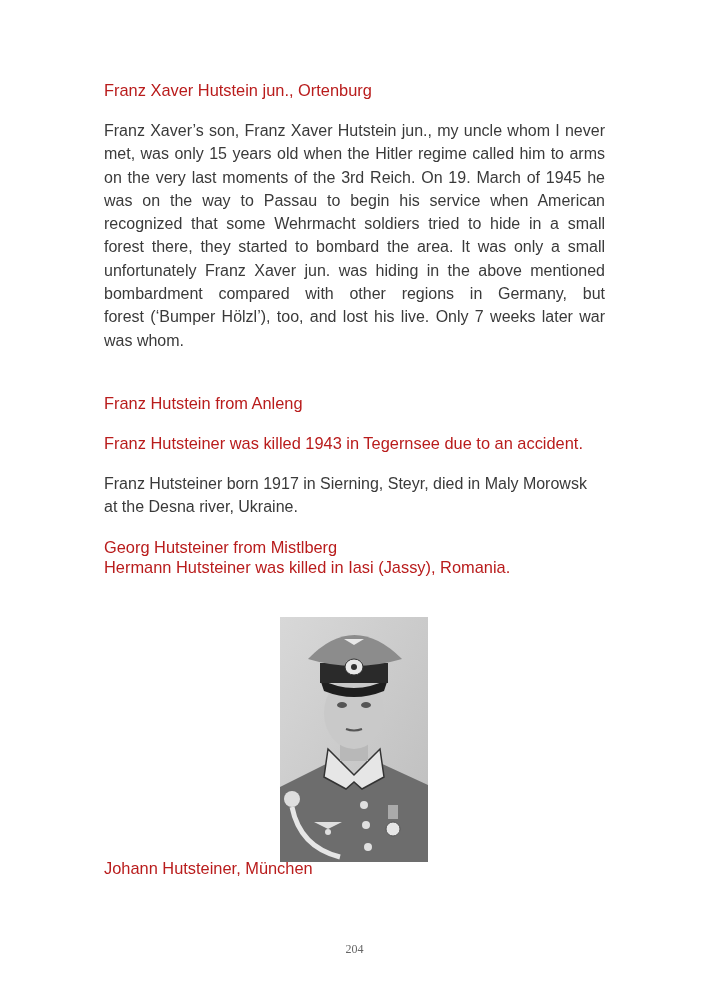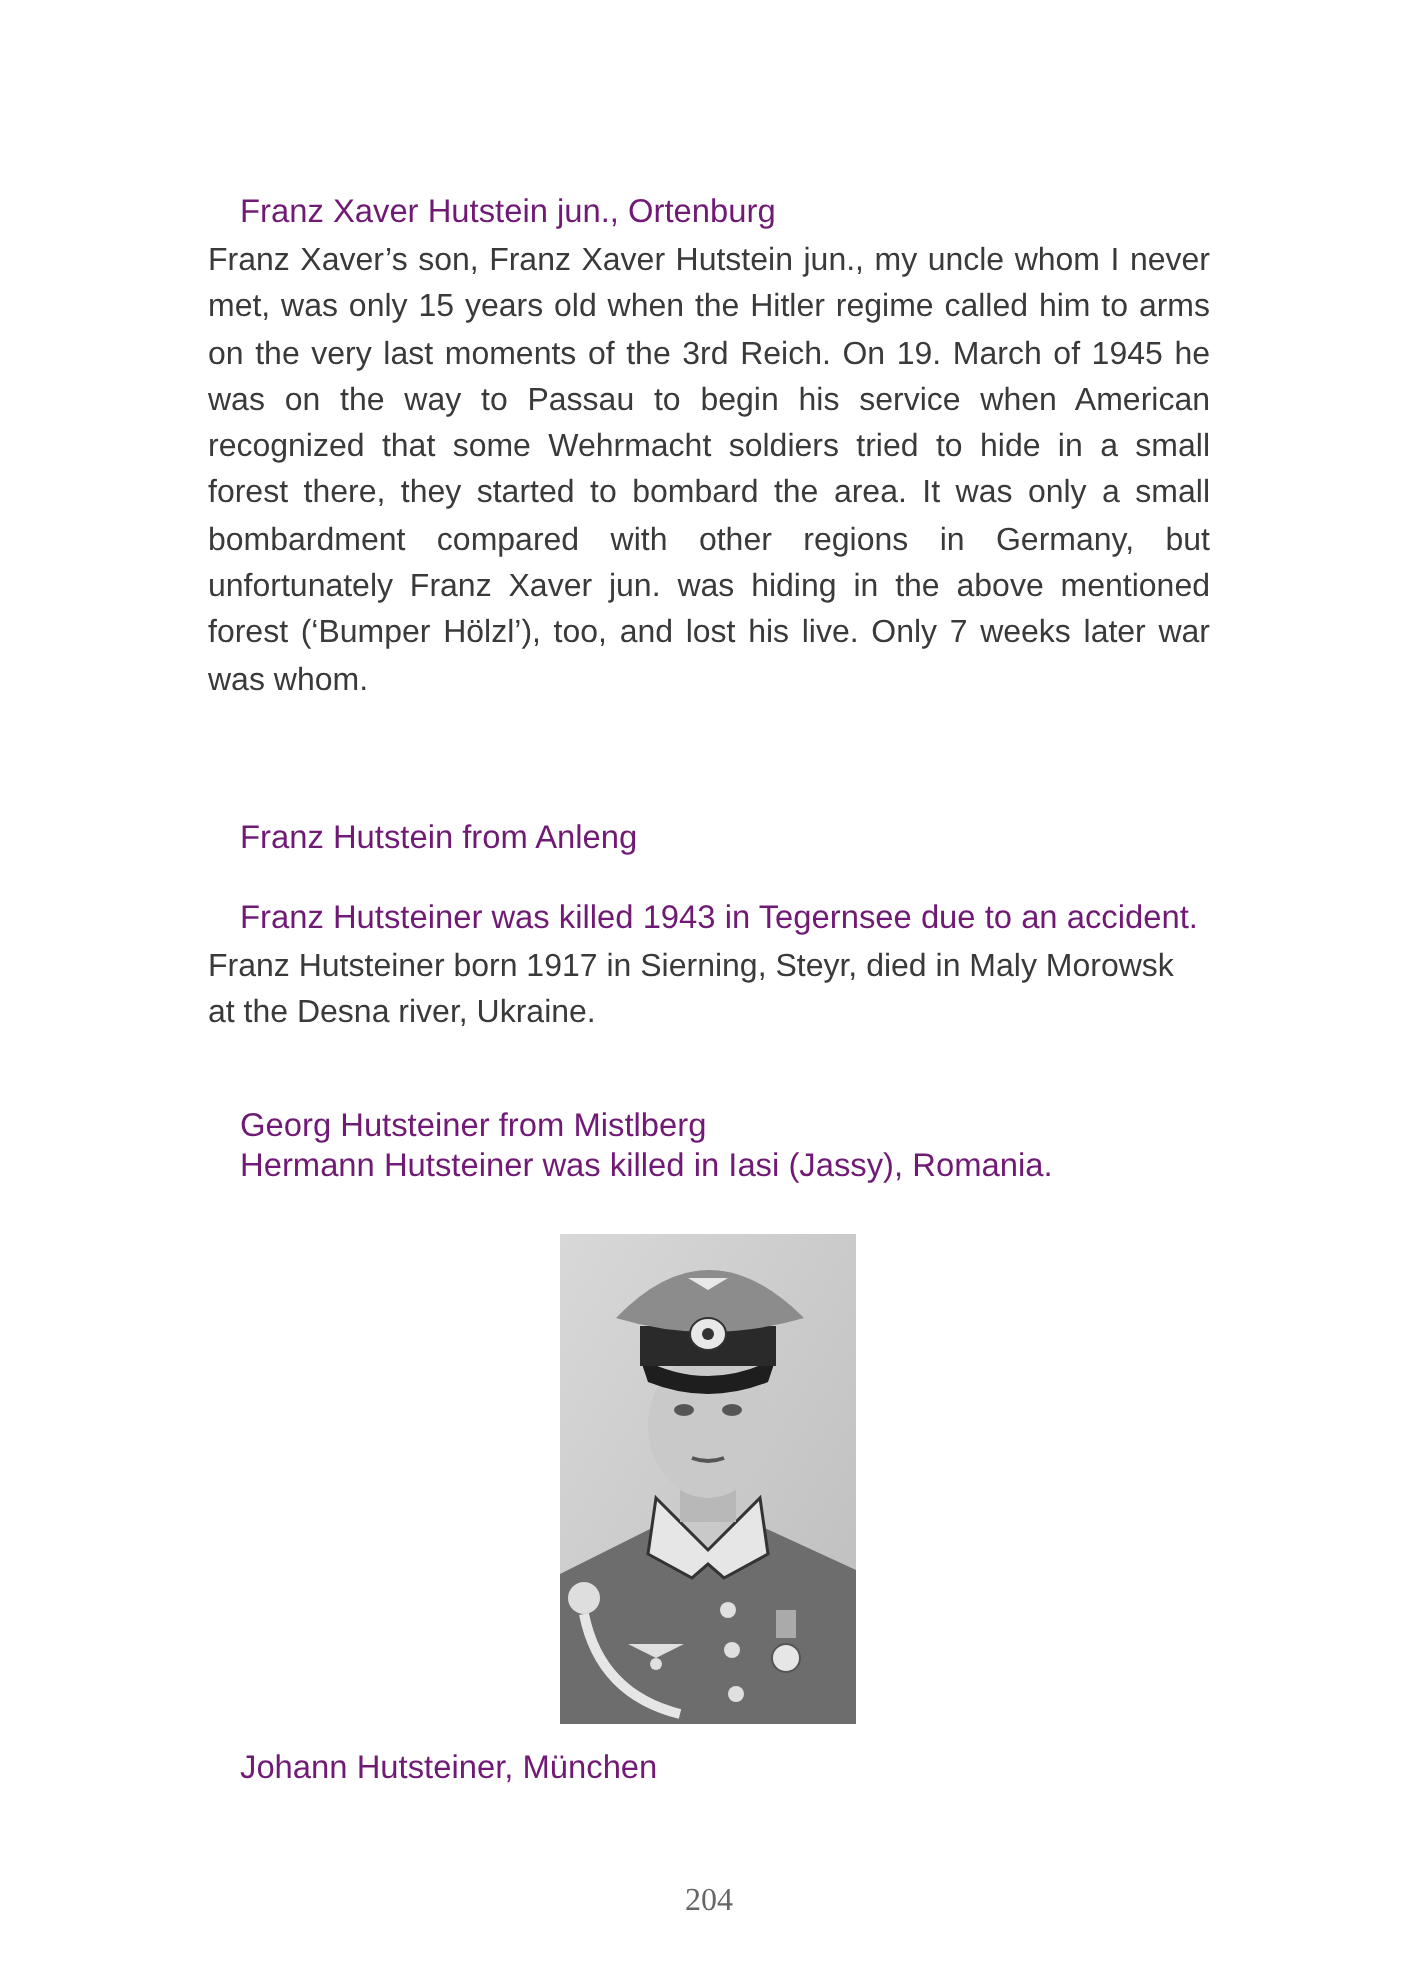--- a/index.html
+++ b/index.html
@@ -1,55 +1,55 @@
 <!DOCTYPE html>
 <html><head>
   <meta charset="utf-8">
   <style>
     html, body { margin: 0; padding: 0; background: #ffffff; }
     body { width: 709px; height: 992px; position: relative; overflow: hidden; }
     .page { position: absolute; left: 104px; top: 0; width: 501px; }
     .t {
       position: absolute; left: 0; width: 501px;
       font-family: "Liberation Sans", sans-serif;
-      font-size: 16.4px; color: #701a75; line-height: 23.3px;
-      margin: 16px; white-space: nowrap;
+      font-size: 16.4px; color: #b91c1c; line-height: 23.3px;
+      margin: 0; white-space: nowrap;
     }
     .para {
       position: absolute; left: 0; width: 501px;
       font-family: "Liberation Sans", sans-serif;
       font-size: 16px; color: #3a3a3a; line-height: 23.3px;
       margin: 0; text-align: justify;
     }
     .line { display: block; text-align: justify; text-align-last: justify; height: 23.3px; white-space: nowrap; }
     .line.last { text-align-last: left; }
     .photo {
       position: absolute; left: 280px; top: 617px; width: 148px; height: 245px;
       background: #cfcfcf; overflow: hidden;
     }
     .pagenum {
       position: absolute; left: 0; width: 709px; top: 942px; text-align: center;
-      font-family: "Liberation Serif", serif; font-size: 16px; color: #666;
+      font-family: "Liberation Serif", serif; font-size: 12px; color: #666;
     }
   </style>
 </head>
 <body>
 
 <div class="page">
   <p class="t" style="top:79px">Franz Xaver Hutstein jun., Ortenburg</p>
 
   <div class="para" style="top:119px">
     <span class="line">Franz Xaver’s son, Franz Xaver Hutstein  jun., my uncle whom I never</span>
     <span class="line">met,  was only 15 years old when the Hitler regime called him to arms</span>
     <span class="line">on the very last moments of the 3rd Reich.  On 19. March of 1945 he</span>
     <span class="line">was on the way to Passau to begin his service when American</span>
     <span class="line">recognized that some Wehrmacht soldiers tried to hide in a small</span>
     <span class="line">forest there, they started to bombard the area. It was only a small</span>
+    <span class="line">unfortunately Franz Xaver jun. was hiding in the above mentioned</span>
     <span class="line">bombardment compared with other regions in Germany, but</span>
-    <span class="line">unfortunately Franz Xaver jun. was hiding in the above mentioned</span>
     <span class="line">forest (‘Bumper Hölzl’), too, and lost his live. Only 7 weeks later war</span>
     <span class="line last">was whom.</span>
   </div>
 
   <p class="t" style="top:392px">Franz Hutstein from Anleng</p>
   <p class="t" style="top:432px">Franz Hutsteiner was killed 1943 in Tegernsee due to an accident.</p>
 
   <div class="para" style="top:472px">
     <span class="line last">Franz Hutsteiner born 1917 in Sierning, Steyr, died in Maly Morowsk</span>
     <span class="line last">at the Desna river, Ukraine.</span>

